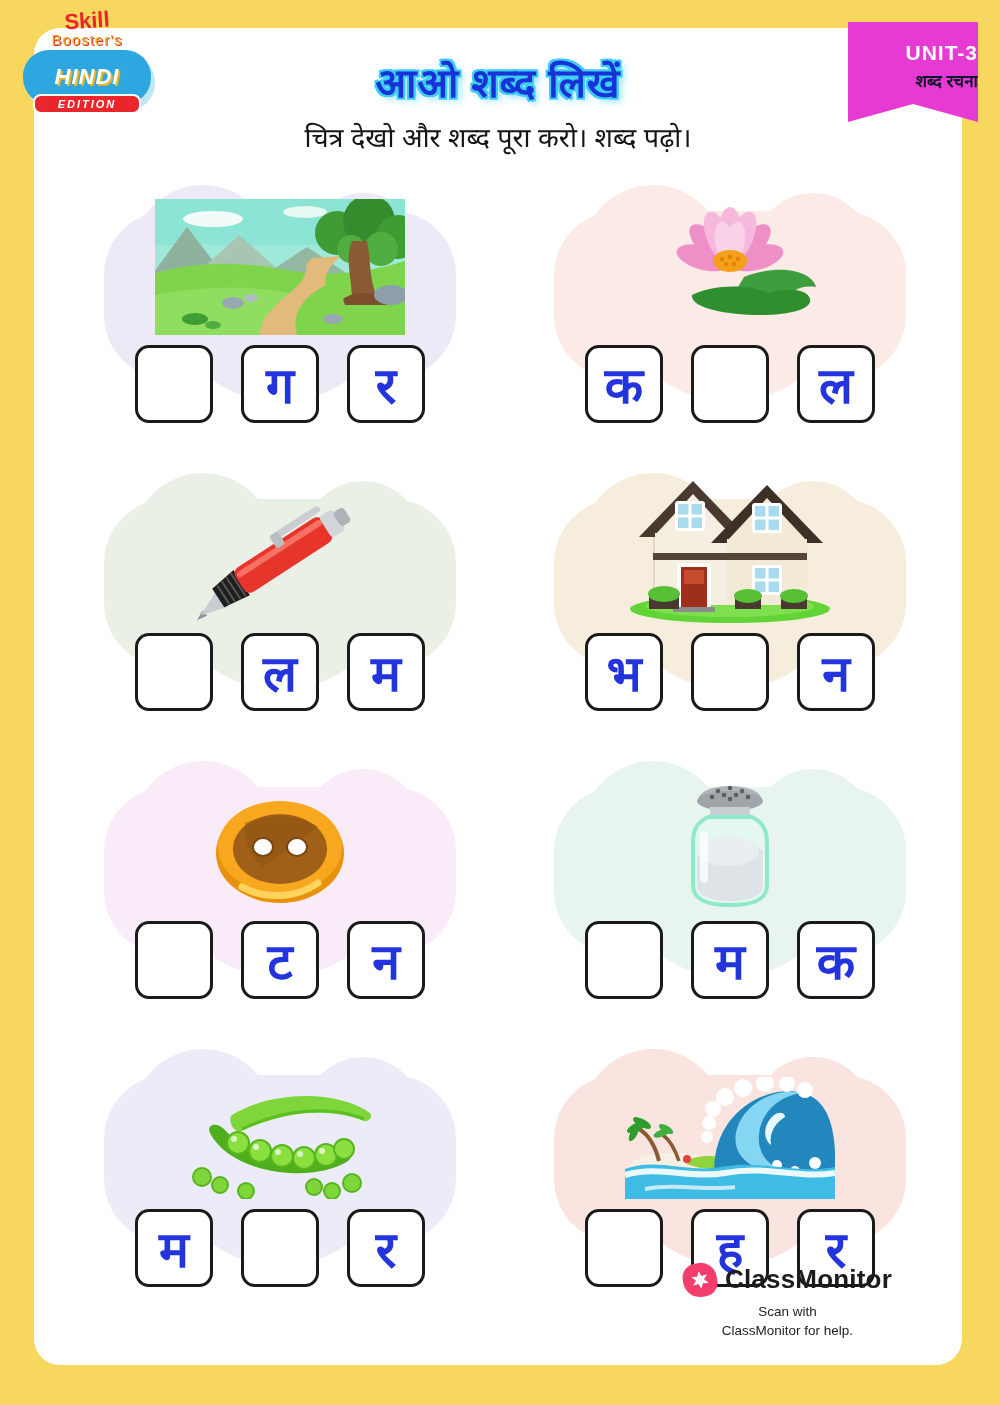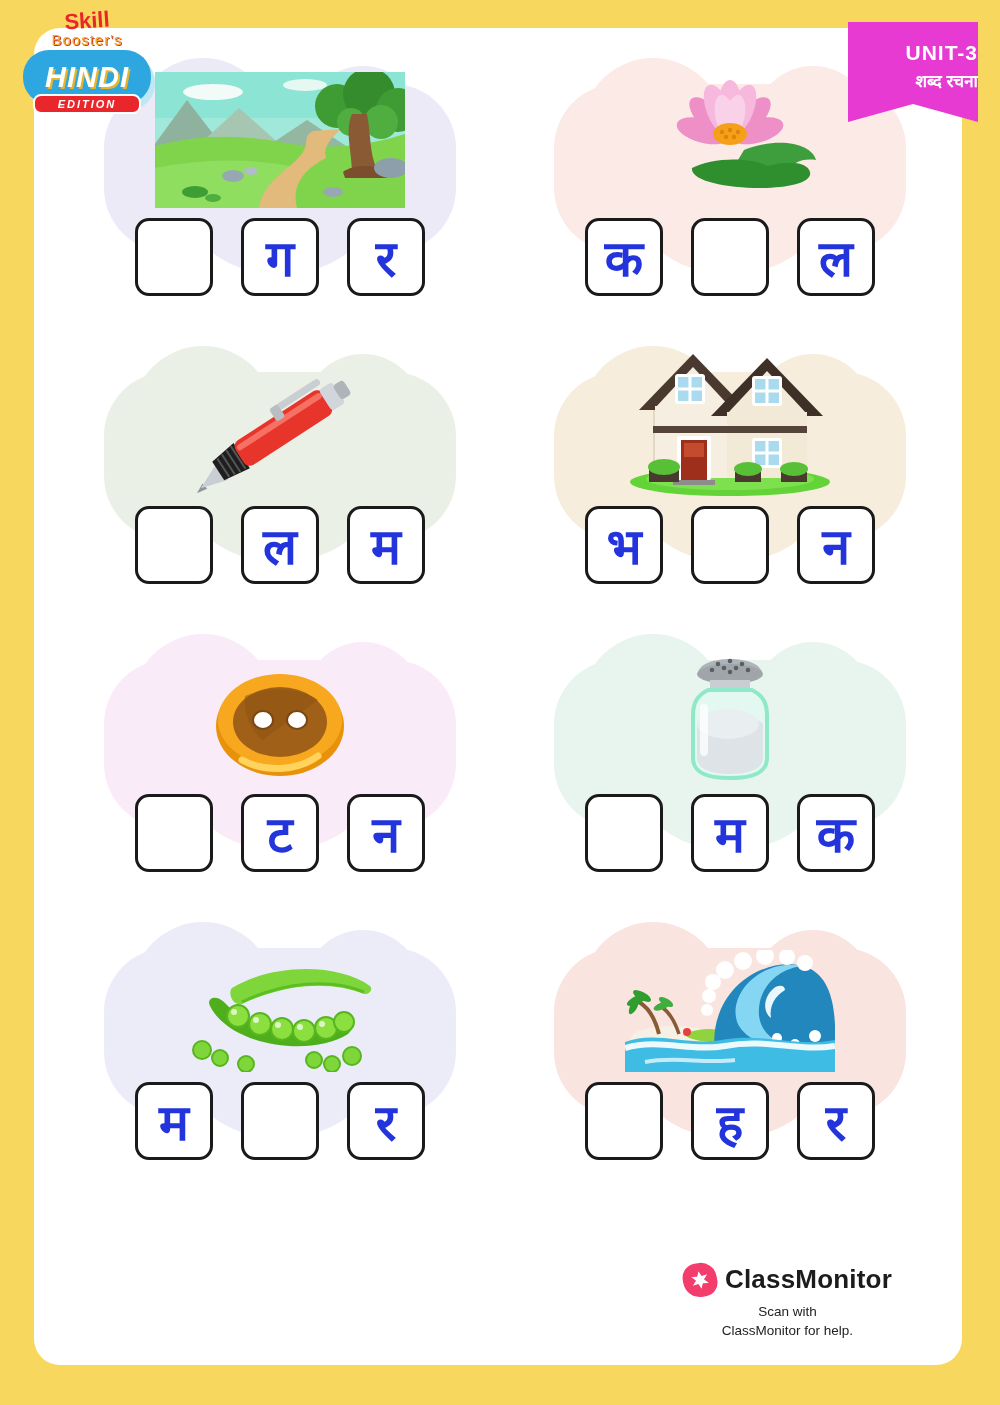--- a/index.html
+++ b/index.html
@@ -13,31 +13,31 @@
     position:absolute;left:34px;top:28px;right:38px;bottom:40px;
     background:#ffffff;border-radius:26px;
   }
   
   .logo{position:absolute;top:8px;left:12px;width:150px;text-align:center;z-index:6;}
   .logo-skill{color:#E8262B;font-weight:bold;font-size:22px;transform:rotate(-4deg);}
   .logo-boosters{color:#F5A91F;font-weight:normal;font-size:15px;letter-spacing:1px;
     text-shadow:1px 1px 0 #C9342E;margin-top:-3px;}
   .logo-blob{width:128px;height:54px;margin:2px auto 0;background:#2EA7E0;border-radius:26px;
     display:flex;align-items:center;justify-content:center;color:#fff;font-weight:bold;
-    font-size:29px;font-style:italic;letter-spacing:1px;
+    font-size:22px;font-style:italic;letter-spacing:1px;
     text-shadow:2px 2px 0 #E8B52A;box-shadow:4px 6px 0 #BFE8F5;}
   .logo-edition{margin:-10px auto 0;width:fit-content;background:#E8262B;border:2px solid #fff;
     color:#fff;font-size:11px;font-weight:bold;letter-spacing:2px;padding:2px 23px;
     border-radius:8px;font-style:italic;position:relative;z-index:2;}
   
   .ribbon{position:absolute;top:22px;right:22px;width:130px;height:100px;background:#E73AD3;
     clip-path:polygon(0 0,100% 0,100% 100%,50% 82%,0 100%);
     text-align:right;padding-top:19px;box-sizing:border-box;z-index:7;}
   .ribbon-unit{color:#fff;font-weight:bold;font-size:21px;letter-spacing:1px;}
-  .ribbon-sub{color:#ffffff;font-size:17px;margin-top:4px;font-weight:bold;}
+  .ribbon-sub{color:#0f172a;font-size:17px;margin-top:4px;font-weight:bold;}
   .ribbon-fold{position:absolute;top:22px;right:136px;width:0;height:0;
     border-top:16px solid #A01C95;border-left:10px solid transparent;z-index:6;}
   
   .header{padding-top:26px;text-align:center;}
   .title{display:inline-block;font-size:40px;font-weight:bold;color:#1733D8;letter-spacing:1px;
     text-shadow:2px 2px 0 #3DCDF3,-2px -2px 0 #3DCDF3,2px -2px 0 #3DCDF3,-2px 2px 0 #3DCDF3,4px 4px 7px rgba(61,205,243,.65);}
   .subtitle{font-size:27px;color:#141414;margin-top:9px;}
   
   .grid{position:relative;display:grid;grid-template-columns:332px 332px;
     column-gap:118px;row-gap:60px;padding:40px 0 0 80px;}
@@ -60,20 +60,24 @@
   .brand-icon{width:34px;height:34px;background:#F23D6D;border-radius:42% 48% 40% 50%;
     transform:rotate(-10deg);display:flex;align-items:center;justify-content:center;}
   .brand-name{font-size:26px;font-weight:bold;color:#1C1C1C;letter-spacing:.2px;}
   .scan{font-size:13.5px;color:#222;margin-top:5px;line-height:1.45;}
 </style>
 </head>
 <body>
 
 <div class="page">
 
+  <div class="header">
+    <div class="title">आओ शब्द लिखें</div>
+    <div class="subtitle">चित्र देखो और शब्द पूरा करो। शब्द पढ़ो।</div>
+  </div>
 
   <div class="grid">
 
     <section class="item">
       <div class="cloud" style="background: rgb(236, 234, 247);">
           <div class="cloud-bump"></div>
         </div>
       <div class="art">
         <svg width="250" height="136" viewBox="0 0 250 136">
           <rect width="250" height="136" fill="#9FE8DA"></rect>

